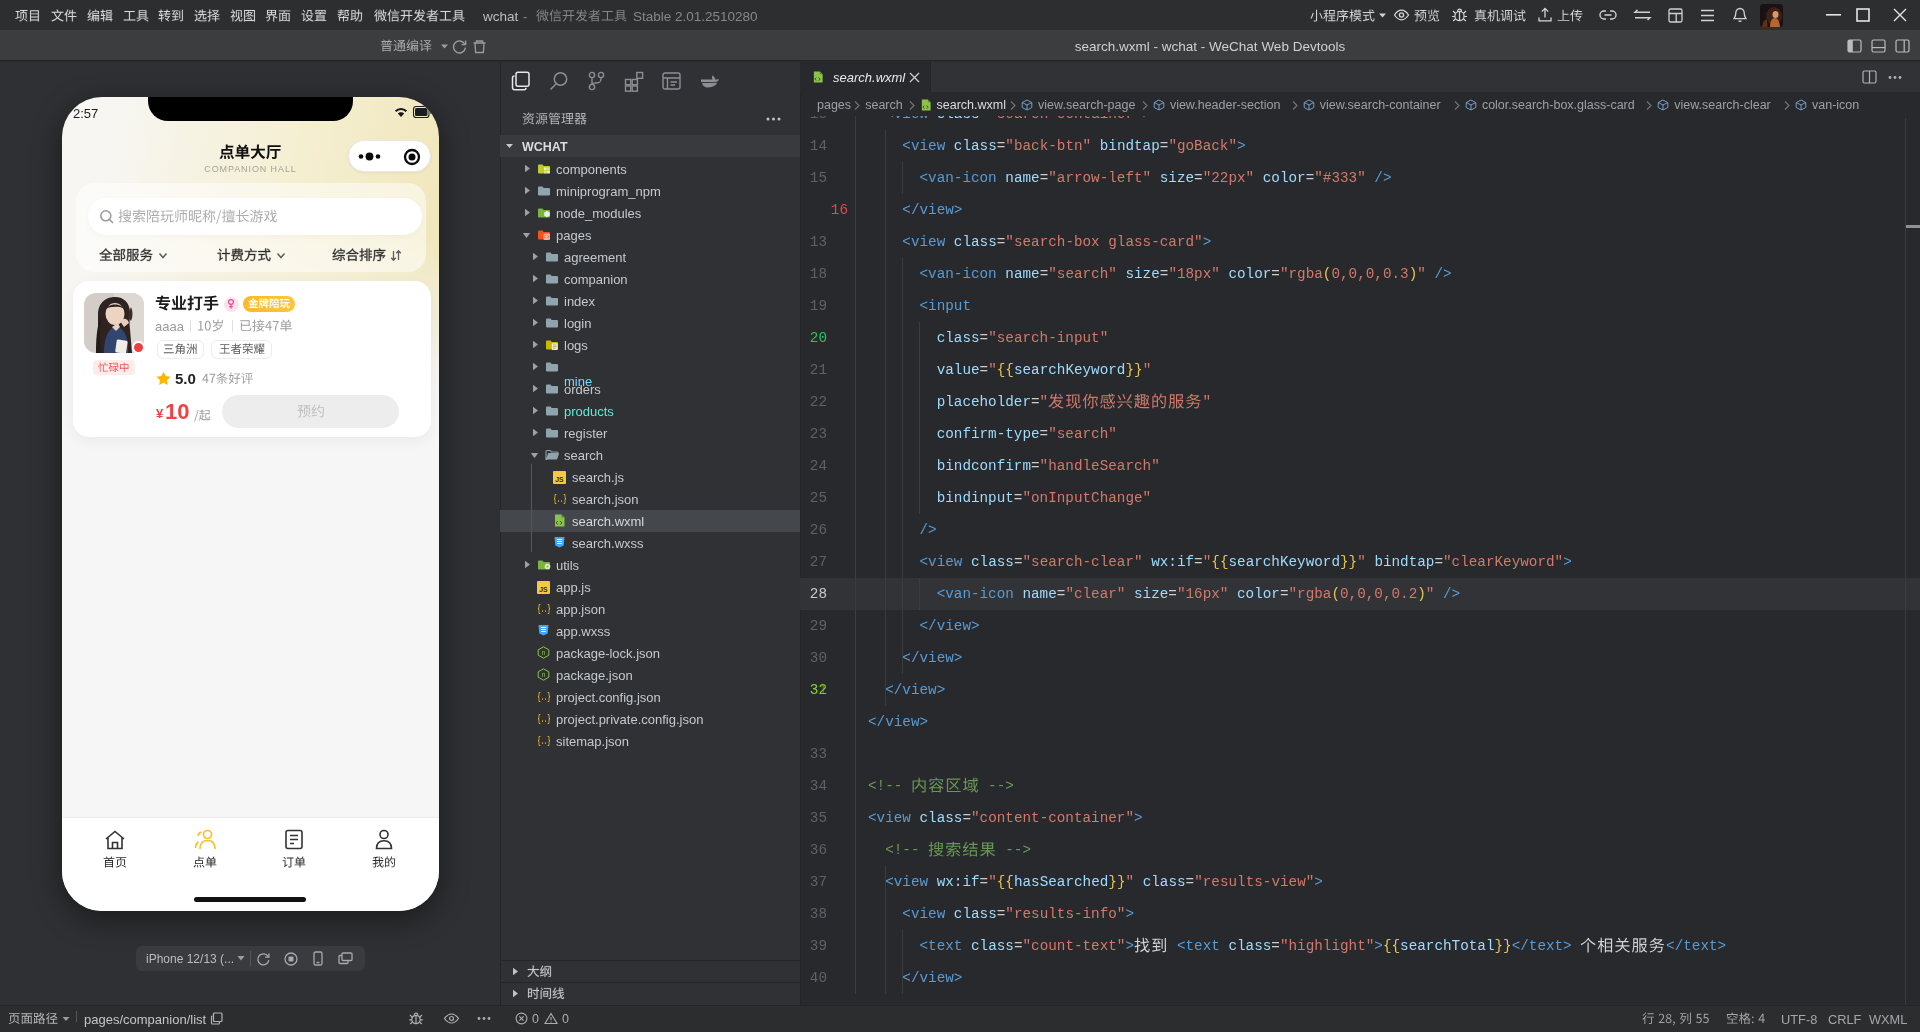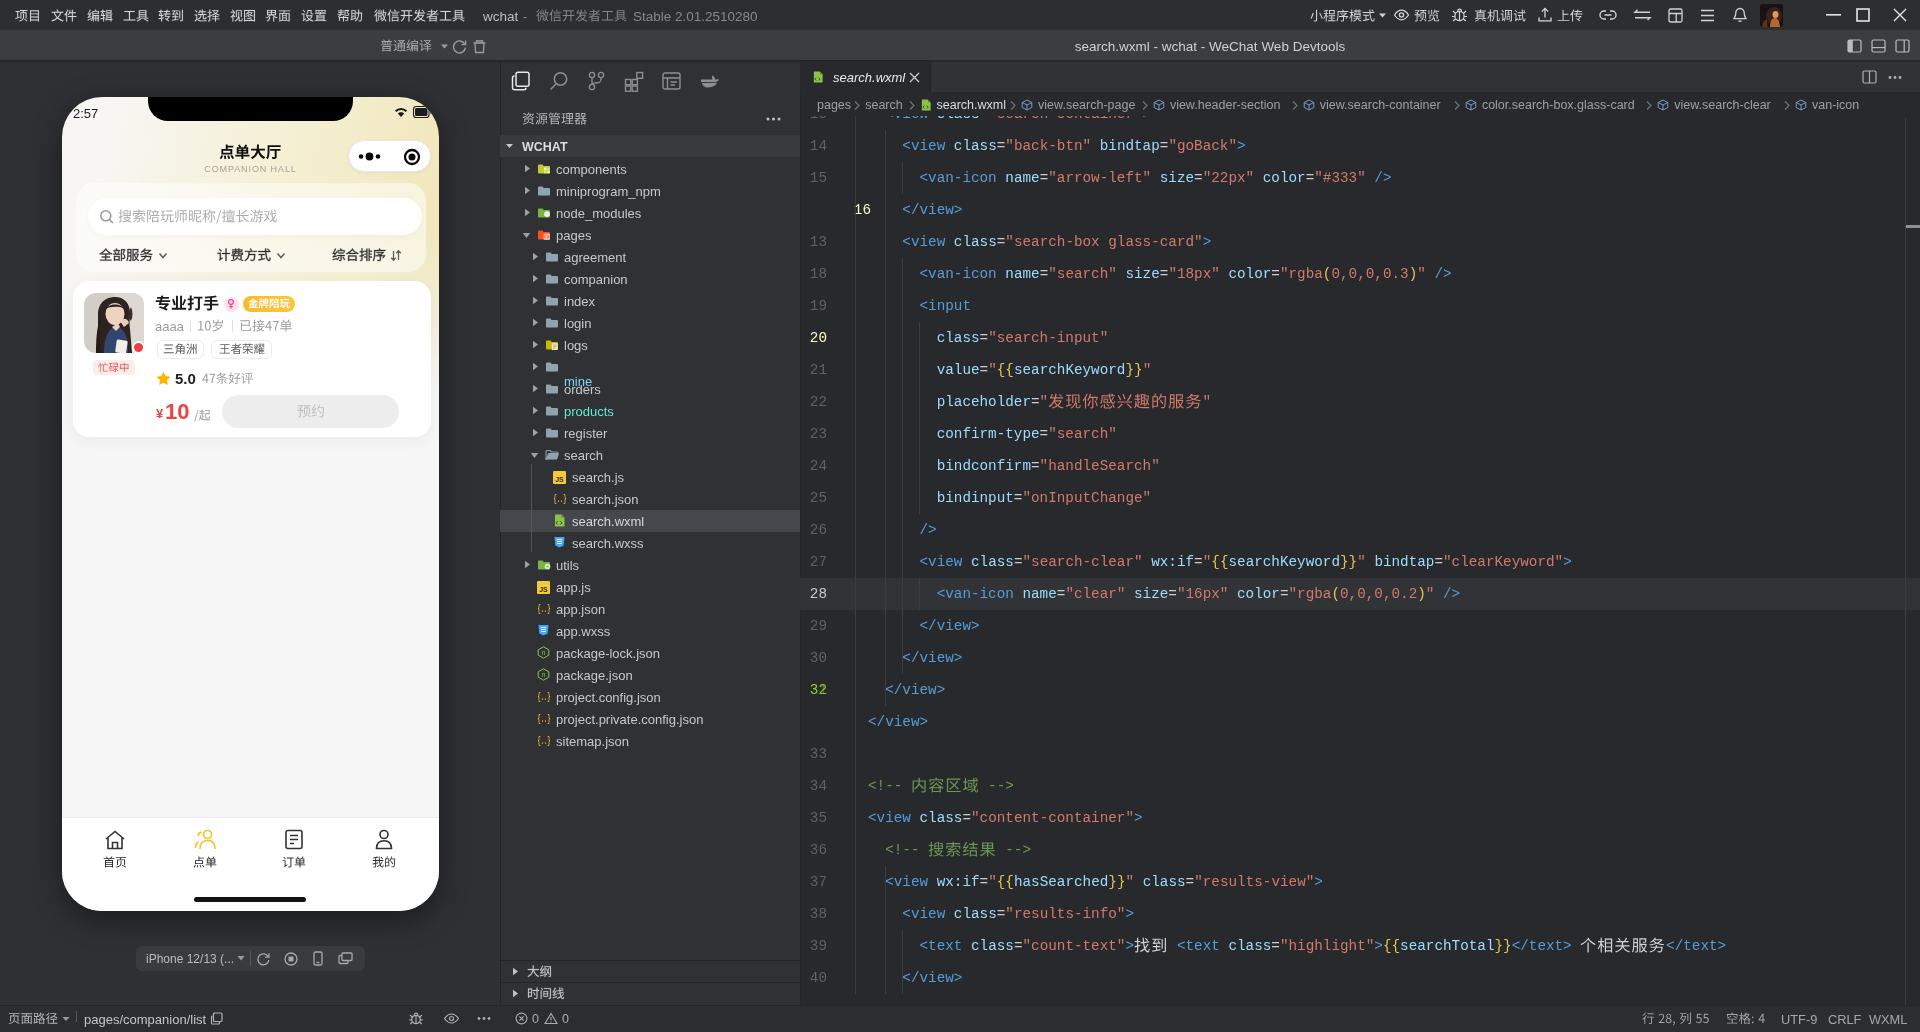--- a/index.html
+++ b/index.html
@@ -768,29 +768,29 @@
         <circle cx="7" cy="1.5" r="1.4"></circle>
         <circle cx="12" cy="1.5" r="1.4"></circle>
       </svg>
       <div class="r" style="left:800px;top:578px;width:1120px;height:32px;background:#323337"></div>
       <div class="ln" style="left:781px;top:98px;color:#5e6266">13</div>
       <div class="codeline" style="left:868.0px;top:98px"><span style="color:#d4d4d4">  </span><span style="color:#569cd6">&lt;view</span><span style="color:#d4d4d4"> </span><span style="color:#9cdcfe">class</span><span style="color:#cccccc">=</span><span style="color:#d2796a">"search-container"</span><span style="color:#569cd6">&gt;</span></div>
       <div class="ln" style="left:781px;top:130px;color:#5e6266">14</div>
       <div class="codeline" style="left:868.0px;top:130px"><span style="color:#d4d4d4">    </span><span style="color:#569cd6">&lt;view</span><span style="color:#d4d4d4"> </span><span style="color:#9cdcfe">class</span><span style="color:#cccccc">=</span><span style="color:#d2796a">"back-btn"</span><span style="color:#d4d4d4"> </span><span style="color:#9cdcfe">bindtap</span><span style="color:#cccccc">=</span><span style="color:#d2796a">"goBack"</span><span style="color:#569cd6">&gt;</span></div>
       <div class="ln" style="left:781px;top:162px;color:#5e6266">15</div>
       <div class="codeline" style="left:868.0px;top:162px"><span style="color:#d4d4d4">      </span><span style="color:#569cd6">&lt;van-icon</span><span style="color:#d4d4d4"> </span><span style="color:#9cdcfe">name</span><span style="color:#cccccc">=</span><span style="color:#d2796a">"arrow-left"</span><span style="color:#d4d4d4"> </span><span style="color:#9cdcfe">size</span><span style="color:#cccccc">=</span><span style="color:#d2796a">"22px"</span><span style="color:#d4d4d4"> </span><span style="color:#9cdcfe">color</span><span style="color:#cccccc">=</span><span style="color:#d2796a">"#333"</span><span style="color:#d4d4d4"> </span><span style="color:#569cd6">/&gt;</span></div>
-      <div class="ln" style="left:825px;top:194px;color:#fef9c3">16</div>
+      <div class="ln" style="left:802px;top:194px;color:#ef4444">16</div>
       <div class="codeline" style="left:868.0px;top:194px"><span style="color:#d4d4d4">    </span><span style="color:#569cd6">&lt;/view&gt;</span></div>
       <div class="ln" style="left:781px;top:226px;color:#5e6266">13</div>
       <div class="codeline" style="left:868.0px;top:226px"><span style="color:#d4d4d4">    </span><span style="color:#569cd6">&lt;view</span><span style="color:#d4d4d4"> </span><span style="color:#9cdcfe">class</span><span style="color:#cccccc">=</span><span style="color:#d2796a">"search-box glass-card"</span><span style="color:#569cd6">&gt;</span></div>
       <div class="ln" style="left:781px;top:258px;color:#5e6266">18</div>
       <div class="codeline" style="left:868.0px;top:258px"><span style="color:#d4d4d4">      </span><span style="color:#569cd6">&lt;van-icon</span><span style="color:#d4d4d4"> </span><span style="color:#9cdcfe">name</span><span style="color:#cccccc">=</span><span style="color:#d2796a">"search"</span><span style="color:#d4d4d4"> </span><span style="color:#9cdcfe">size</span><span style="color:#cccccc">=</span><span style="color:#d2796a">"18px"</span><span style="color:#d4d4d4"> </span><span style="color:#9cdcfe">color</span><span style="color:#cccccc">=</span><span style="color:#d2796a">"rgba</span><span style="color:#e8c64f">(</span><span style="color:#d2796a">0,0,0,0.3</span><span style="color:#e8c64f">)</span><span style="color:#d2796a">"</span><span style="color:#d4d4d4"> </span><span style="color:#569cd6">/&gt;</span></div>
       <div class="ln" style="left:781px;top:290px;color:#5e6266">19</div>
       <div class="codeline" style="left:868.0px;top:290px"><span style="color:#d4d4d4">      </span><span style="color:#569cd6">&lt;input</span></div>
-      <div class="ln" style="left:781px;top:322px;color:#fef9c3">20</div>
+      <div class="ln" style="left:781px;top:322px;color:#22c55e">20</div>
       <div class="codeline" style="left:868.0px;top:322px"><span style="color:#d4d4d4">        </span><span style="color:#9cdcfe">class</span><span style="color:#cccccc">=</span><span style="color:#d2796a">"search-input"</span></div>
       <div class="ln" style="left:781px;top:354px;color:#5e6266">21</div>
       <div class="codeline" style="left:868.0px;top:354px"><span style="color:#d4d4d4">        </span><span style="color:#9cdcfe">value</span><span style="color:#cccccc">=</span><span style="color:#d2796a">"</span><span style="color:#e8c64f">{{</span><span style="color:#9cdcfe">searchKeyword</span><span style="color:#e8c64f">}}</span><span style="color:#d2796a">"</span></div>
       <div class="ln" style="left:781px;top:386px;color:#5e6266">22</div>
       <div class="codeline" style="left:868.0px;top:386px"><span style="color:#d4d4d4">        </span><span style="color:#9cdcfe">placeholder</span><span style="color:#cccccc">=</span><span style="color:#d2796a">"                  "</span></div>
       <div class="ln" style="left:781px;top:418px;color:#5e6266">23</div>
       <div class="codeline" style="left:868.0px;top:418px"><span style="color:#d4d4d4">        </span><span style="color:#9cdcfe">confirm-type</span><span style="color:#cccccc">=</span><span style="color:#d2796a">"search"</span></div>
       <div class="ln" style="left:781px;top:450px;color:#5e6266">24</div>
       <div class="codeline" style="left:868.0px;top:450px"><span style="color:#d4d4d4">        </span><span style="color:#9cdcfe">bindconfirm</span><span style="color:#cccccc">=</span><span style="color:#d2796a">"handleSearch"</span></div>
       <div class="ln" style="left:781px;top:482px;color:#5e6266">25</div>
@@ -990,21 +990,21 @@
         </g>
       </svg>
       <svg class="t " style="left:1726.0px;top:1011.8px" width="41.2" height="13.8">
         <g fill="#a4a7aa" transform="translate(0,11.00) scale(0.01250,-0.01250)">
           <use href="#gR7A7A" x="0.0"></use>
           <use href="#gR683C" x="1000.0"></use>
           <use href="#gR003A" x="2000.0"></use>
           <use href="#gR0034" x="2578.0"></use>
         </g>
       </svg>
-      <div class="d" style="left:1781.0px;top:1018.5px;font:400 12.8px 'Liberation Sans',sans-serif;color:#a4a7aa;transform:translateY(-50%);">UTF-9</div>
+      <div class="d" style="left:1781.0px;top:1018.5px;font:400 12.8px 'Liberation Sans',sans-serif;color:#a4a7aa;transform:translateY(-50%);">UTF-8</div>
       <div class="d" style="left:1828.0px;top:1018.5px;font:400 12.8px 'Liberation Sans',sans-serif;color:#a4a7aa;transform:translateY(-50%);">CRLF</div>
       <div class="d" style="left:1869.0px;top:1018.5px;font:400 12.8px 'Liberation Sans',sans-serif;color:#a4a7aa;transform:translateY(-50%);">WXML</div>
     </div>
     <svg style="position:absolute;width:0;height:0">
       <defs>
         <path id="gR9879" d="M618 500V289C618 184 591 56 319 -19C335 -34 357 -61 366 -77C649 12 693 158 693 289V500ZM689 91C766 41 864 -31 911 -79L961 -26C913 21 813 90 736 138ZM29 184 48 106C140 137 262 179 379 219L369 284L247 247V650H363V722H46V650H172V225ZM417 624V153H490V556H816V155H891V624H655C670 655 686 692 702 728H957V796H381V728H613C603 694 591 656 578 624Z"></path>
         <path id="gR76EE" d="M233 470H759V305H233ZM233 542V704H759V542ZM233 233H759V67H233ZM158 778V-74H233V-6H759V-74H837V778Z"></path>
         <path id="gR6587" d="M423 823C453 774 485 707 497 666L580 693C566 734 531 799 501 847ZM50 664V590H206C265 438 344 307 447 200C337 108 202 40 36 -7C51 -25 75 -60 83 -78C250 -24 389 48 502 146C615 46 751 -28 915 -73C928 -52 950 -20 967 -4C807 36 671 107 560 201C661 304 738 432 796 590H954V664ZM504 253C410 348 336 462 284 590H711C661 455 592 344 504 253Z"></path>
         <path id="gR4EF6" d="M317 341V268H604V-80H679V268H953V341H679V562H909V635H679V828H604V635H470C483 680 494 728 504 775L432 790C409 659 367 530 309 447C327 438 359 420 373 409C400 451 425 504 446 562H604V341ZM268 836C214 685 126 535 32 437C45 420 67 381 75 363C107 397 137 437 167 480V-78H239V597C277 667 311 741 339 815Z"></path>
         <path id="gR7F16" d="M40 54 58 -15C140 18 245 61 346 103L332 163C223 121 114 79 40 54ZM61 423C75 430 98 435 205 450C167 386 132 335 116 316C87 278 66 252 45 248C53 230 64 196 68 182C87 194 118 204 339 255C336 271 333 298 334 317L167 282C238 374 307 486 364 597L303 632C286 593 265 554 245 517L133 505C190 593 246 706 287 815L215 840C179 719 112 587 91 554C71 520 55 496 38 491C46 473 57 438 61 423ZM624 350V202H541V350ZM675 350H746V202H675ZM481 412V-72H541V143H624V-47H675V143H746V-46H797V143H871V-7C871 -14 868 -16 861 -17C854 -17 836 -17 814 -16C822 -32 829 -56 831 -73C867 -73 890 -71 908 -62C926 -52 930 -35 930 -8V413L871 412ZM797 350H871V202H797ZM605 826C621 798 637 762 648 732H414V515C414 361 405 139 314 -21C329 -28 360 -50 372 -63C465 99 482 335 483 498H920V732H729C717 765 697 811 675 846ZM483 668H850V561H483Z"></path>

